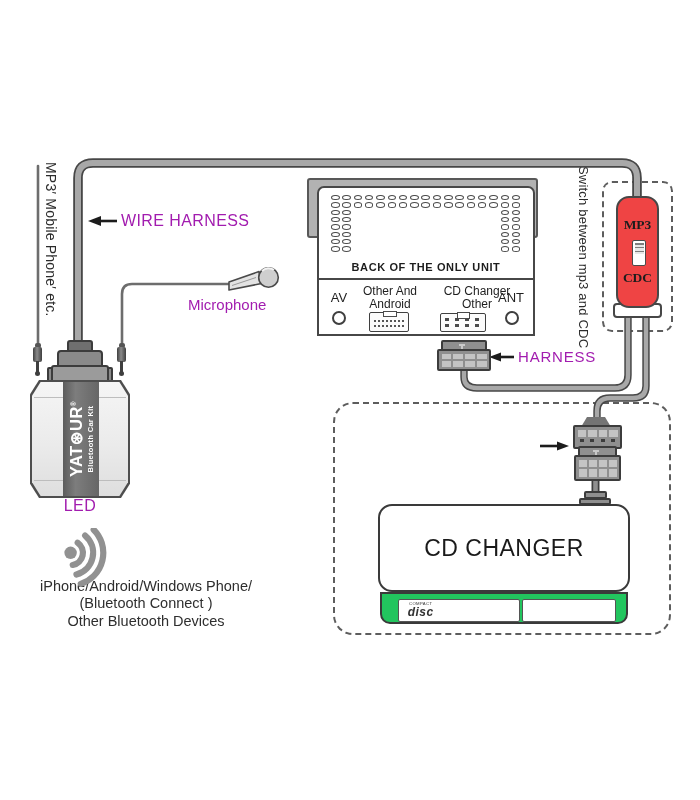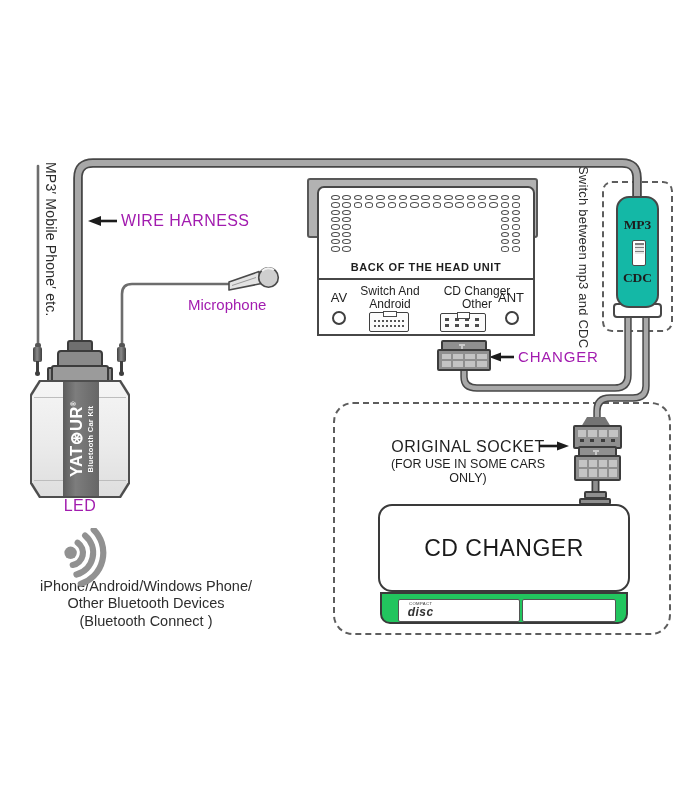--- a/index.html
+++ b/index.html
@@ -31,21 +31,21 @@
 
   
   .dkcap{position:absolute;background:#8f8f8f;border:2px solid #3c3c3c;border-radius:2px;}
   .dkbody{position:absolute;background:#8f8f8f;border:2px solid #3c3c3c;border-radius:2px;}
   .cellgrid{position:absolute;inset:2.5px;display:grid;gap:2px;}
   .cellgrid span{background:#c4c4c4;}
   .tmark{position:absolute;background:#c9c9c9;}
   .roof{position:absolute;background:#747474;clip-path:polygon(20% 0,80% 0,100% 100%,0 100%);}
 
   
-  .mod-body{background:#14b8a6;border:2px solid #474747;border-radius:13px;}
+  .mod-body{background:#ef4444;border:2px solid #474747;border-radius:13px;}
   .mod-base{background:#fff;border:2px solid #474747;border-radius:4px;}
   .mod-lbl{position:absolute;left:0;right:0;text-align:center;
            font-family:"Liberation Serif",serif;font-weight:700;font-size:13.5px;color:#1d1d1d;}
   .slider{position:absolute;border:1.6px solid #4a4a4a;border-radius:2px;background:#fff;}
   .knob{position:absolute;left:1.5px;right:1.5px;top:1.5px;height:11px;
         background:repeating-linear-gradient(180deg,#7e7e7e 0 1.6px,#e7e7e7 1.6px 3.8px);}
 
   
   .cdc-box{background:#fff;border:2px solid #3a3a3a;border-radius:14px;display:flex;
            align-items:center;justify-content:center;}
@@ -87,30 +87,26 @@
 <div class="stage">
 
   <div class="abs dashed" style="left:602px;top:181px;width:71px;height:151px;border-radius:10px;"></div>
   <div class="abs dashed" style="left:333px;top:402px;width:338px;height:233px;border-radius:20px;"></div>
 
   <div class="abs vlabel" style="left:43px;top:162px;height:195px;font-size:14px;">MP3′ Mobile Phone′ etc.</div>
   <div class="abs vlabel" style="left:576px;top:166px;height:192px;font-size:13px;">Switch between mp3 and CDC</div>
 
   <div class="lbl" style="left:121px;top:212px;font-size:16px;letter-spacing:.4px;">WIRE HARNESS</div>
   <div class="lbl" style="left:188px;top:296px;font-size:15px;">Microphone</div>
-  <div class="lbl" style="left:518px;top:348px;font-size:15px;letter-spacing:.8px;">CHANGER</div>
-  <div class="abs" style="left:372px;top:438px;width:192px;text-align:center;">
-    <div style="font-size:16px;letter-spacing:.5px;color:#1f1f1f;">ORIGINAL SOCKET</div>
-    <div style="font-size:12.5px;margin-top:1px;color:#1f1f1f;">(FOR USE IN SOME CARS ONLY)</div>
-  </div>
+  <div class="lbl" style="left:518px;top:348px;font-size:15px;letter-spacing:.8px;">HARNESS</div>
   <div class="lbl" style="left:58px;top:497px;width:44px;text-align:center;font-size:16px;letter-spacing:.5px;">LED</div>
   <div class="btext" style="left:8px;top:578px;width:276px;">
     <div>iPhone/Android/Windows Phone/</div>
+    <div>(Bluetooth Connect )</div>
     <div>Other Bluetooth Devices</div>
-    <div>(Bluetooth Connect )</div>
   </div>
 
   <svg width="700" height="800" viewBox="0 0 700 800">
 
     <path d="M 38 166 V 344" stroke="#6d6d6d" stroke-width="2.6" fill="none" stroke-linecap="round"></path>
 
     <path d="M 122 344 V 294 Q 122 284 132 284 H 230" stroke="#6d6d6d" stroke-width="2.6" fill="none" stroke-linecap="round"></path>
 
     <path d="M 78 346 V 178 Q 78 163 93 163 H 622 Q 637 163 637 178 V 200" stroke="#474747" stroke-width="9.6" fill="none"></path>
     <path d="M 78 346 V 178 Q 78 163 93 163 H 622 Q 637 163 637 178 V 200" stroke="#a8a8a8" stroke-width="6" fill="none"></path>
@@ -205,27 +201,27 @@
         <span class="vent" style="left: 192.8px; top: 43.75px;"></span>
         <span class="vent" style="left: 12px; top: 51.1px;"></span>
         <span class="vent" style="left: 23.3px; top: 51.1px;"></span>
         <span class="vent" style="left: 181.5px; top: 51.1px;"></span>
         <span class="vent" style="left: 192.8px; top: 51.1px;"></span>
         <span class="vent" style="left: 12px; top: 58.45px;"></span>
         <span class="vent" style="left: 23.3px; top: 58.45px;"></span>
         <span class="vent" style="left: 181.5px; top: 58.45px;"></span>
         <span class="vent" style="left: 192.8px; top: 58.45px;"></span>
       </div>
-    <div class="hu-title">BACK OF THE HEAD UNIT</div>
+    <div class="hu-title">BACK OF THE ONLY UNIT</div>
   </div>
   <div class="abs hu-lower" style="left:317px;top:278px;width:218px;height:58px;">
     <div class="portlbl" style="left:6px;top:11px;width:28px;font-size:13px;">AV</div>
     <div class="abs ring" style="left:13px;top:31px;width:14px;height:14px;"></div>
     <div class="portlbl" style="left:32px;top:5px;width:78px;">
-      <span>Switch And</span><br>
+      <span>Other And</span><br>
       <span>Android</span>
     </div>
     <div class="abs conn-lt" style="left:50px;top:32px;width:40px;height:20px;">
       <div class="notch" style="left:13px;top:-2px;width:12px;height:4px;"></div>
       <div class="pinrow" style="top:7px;"></div>
       <div class="pinrow" style="top:12px;"></div>
     </div>
     <div class="portlbl" style="left:114px;top:5px;width:88px;">
       <span>CD Changer</span><br>
       <span>Other</span>

